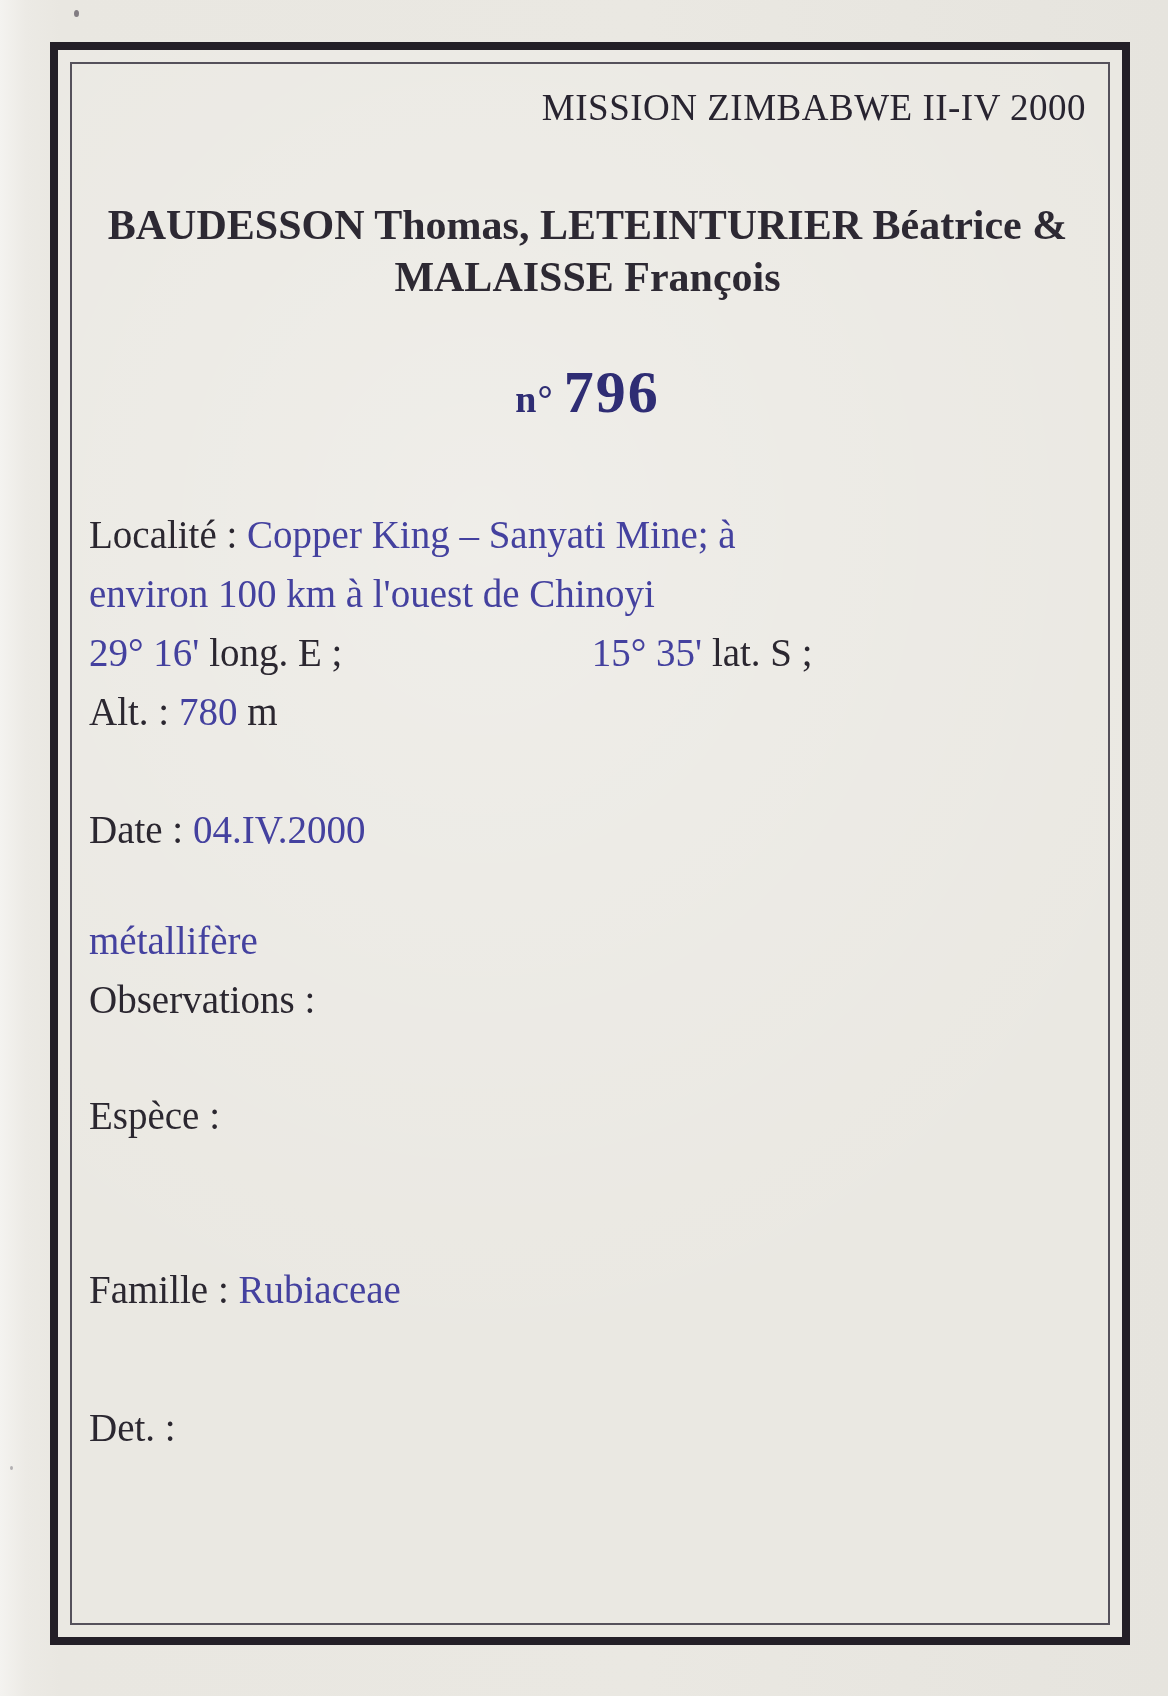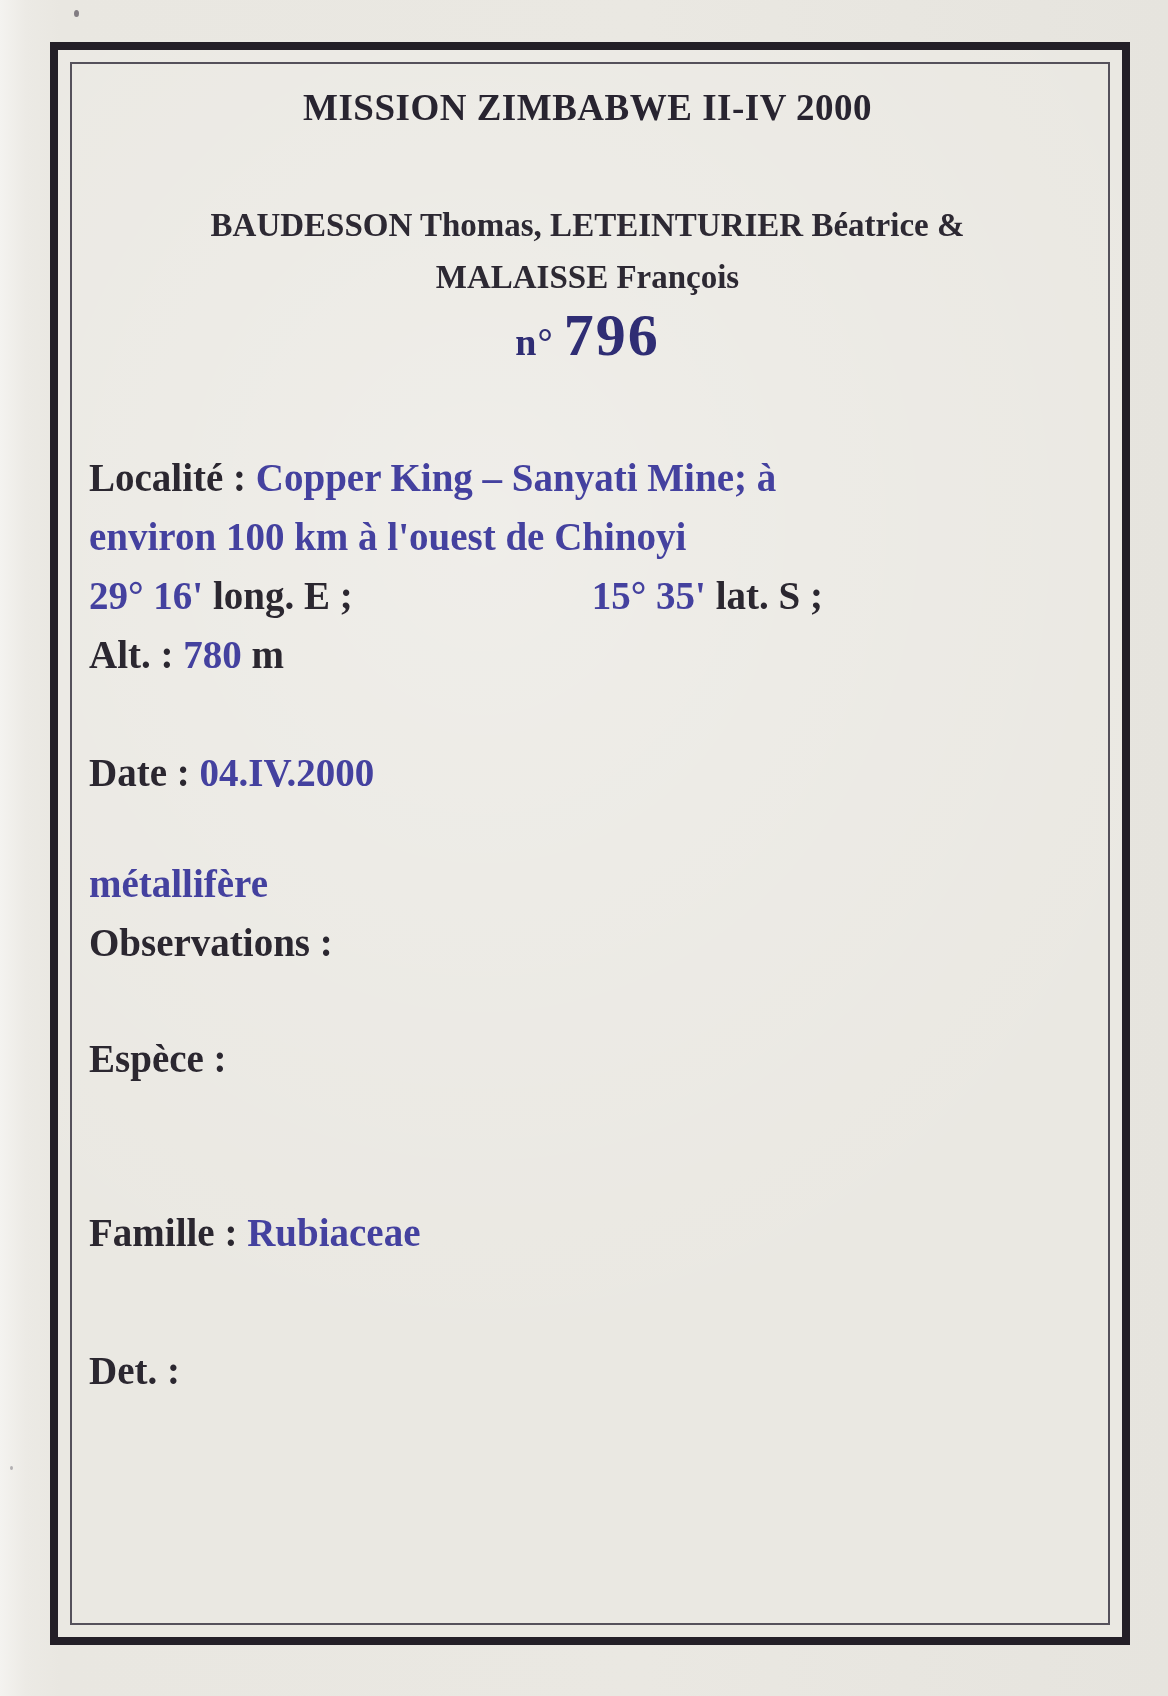--- a/index.html
+++ b/index.html
@@ -42,45 +42,46 @@
   }
   .content {
     position: absolute;
     inset: 0;
     padding: 0 22px 0 17px;
     color: #2b2730;
   }
 
   .title {
     margin-top: 21px;
-    text-align: center;
+    text-align: right;
     font-size: 37px;
     line-height: 46px;
-    font-weight: bold;
+    font-weight: normal;
     letter-spacing: 0.5px;
     color: #282430;
   }
   .collectors {
     margin-top: 68px;
     text-align: center;
-    font-size: 33px;
+    font-size: 42px;
     line-height: 52px;
     font-weight: bold;
     color: #2d2933;
   }
   .number-row {
+    margin-top: 57px;
     text-align: center;
     line-height: 64px;
     color: #2f2d74;
     font-weight: bold;
   }
   .number-prefix { font-size: 38px; letter-spacing: 1px; }
   .number-value  { font-size: 60px; letter-spacing: 2px; margin-left: 10px; }
 
-  .body-text { font-size: 39px; line-height: 59px; font-weight: bold; }
+  .body-text { font-size: 39px; line-height: 59px; font-weight: normal; }
   .blk  { color: #2b2730; }
   .blue { color: #44419f; }
 
   .sec-localite     { margin-top: 66px; }
   .sec-date         { margin-top: 59px; }
   .sec-habitat      { margin-top: 52px; }
   .sec-observations { }
   .sec-famille      { margin-top: 115px; }
   .sec-espece       { margin-top: 57px; }
   .sec-det          { margin-top: 79px; }

